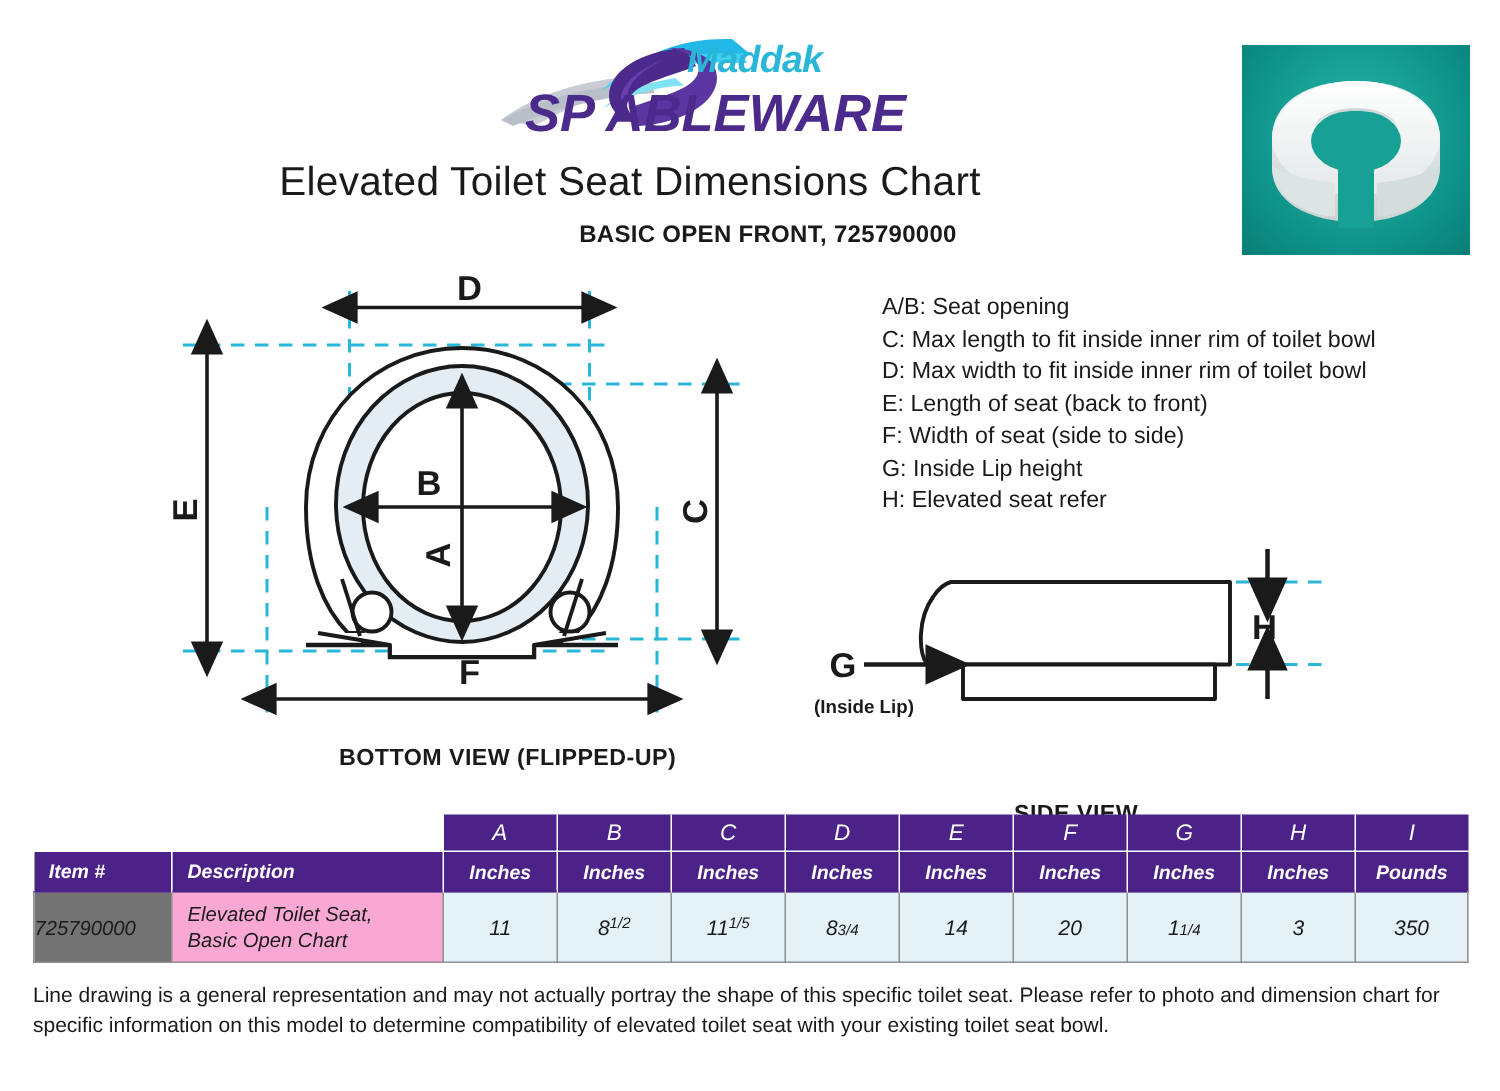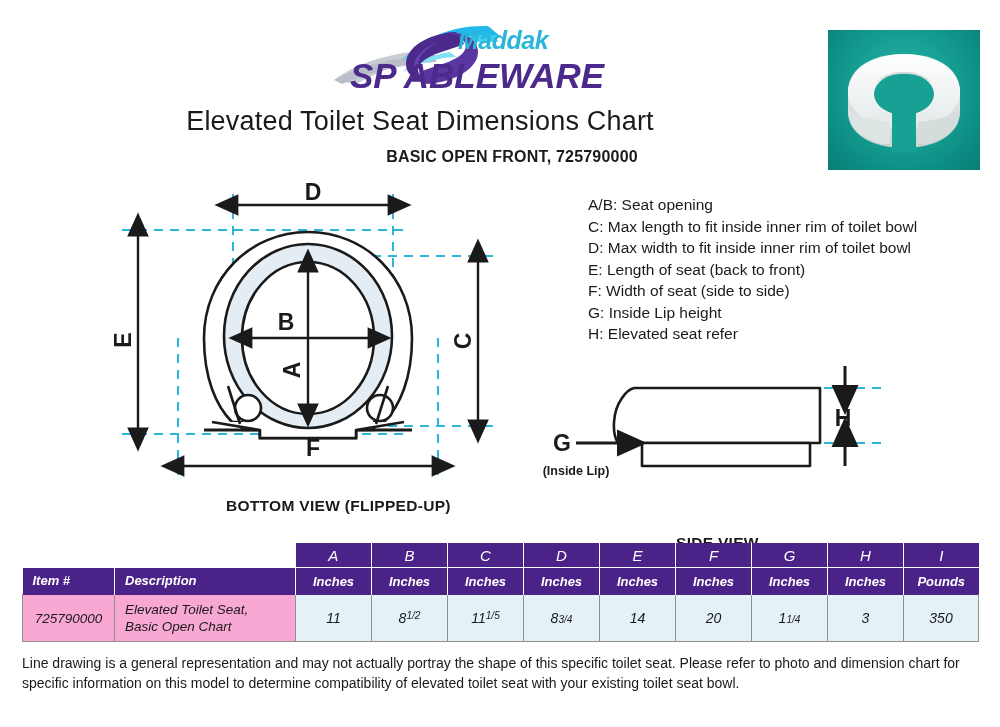--- a/index.html
+++ b/index.html
@@ -184,25 +184,24 @@
     font-size: 14px;
     font-style: italic;
     text-align: center;
     height: 46px;
     border-right: 1px solid #8f8f8f;
     border-top: 1px solid #4b2287;
     border-bottom: 1px solid #8f8f8f;
   }
   .cell.last  { border-right: 1px solid #8f8f8f; }
   .cell-item {
-    background: #f9a8d4;
+    background: #737373;
     color: #1a1a1a;
     font-size: 13.5px;
     font-style: italic;
-    text-align: center;
     height: 46px;
     border-right: 1px solid #8f8f8f;
     border-left: 1px solid #8f8f8f;
     border-top: 1px solid #4b2287;
     border-bottom: 1px solid #8f8f8f;
   }
   .cell-desc {
     background: #f9a8d4;
     color: #1a1a1a;
     font-size: 13.5px;

